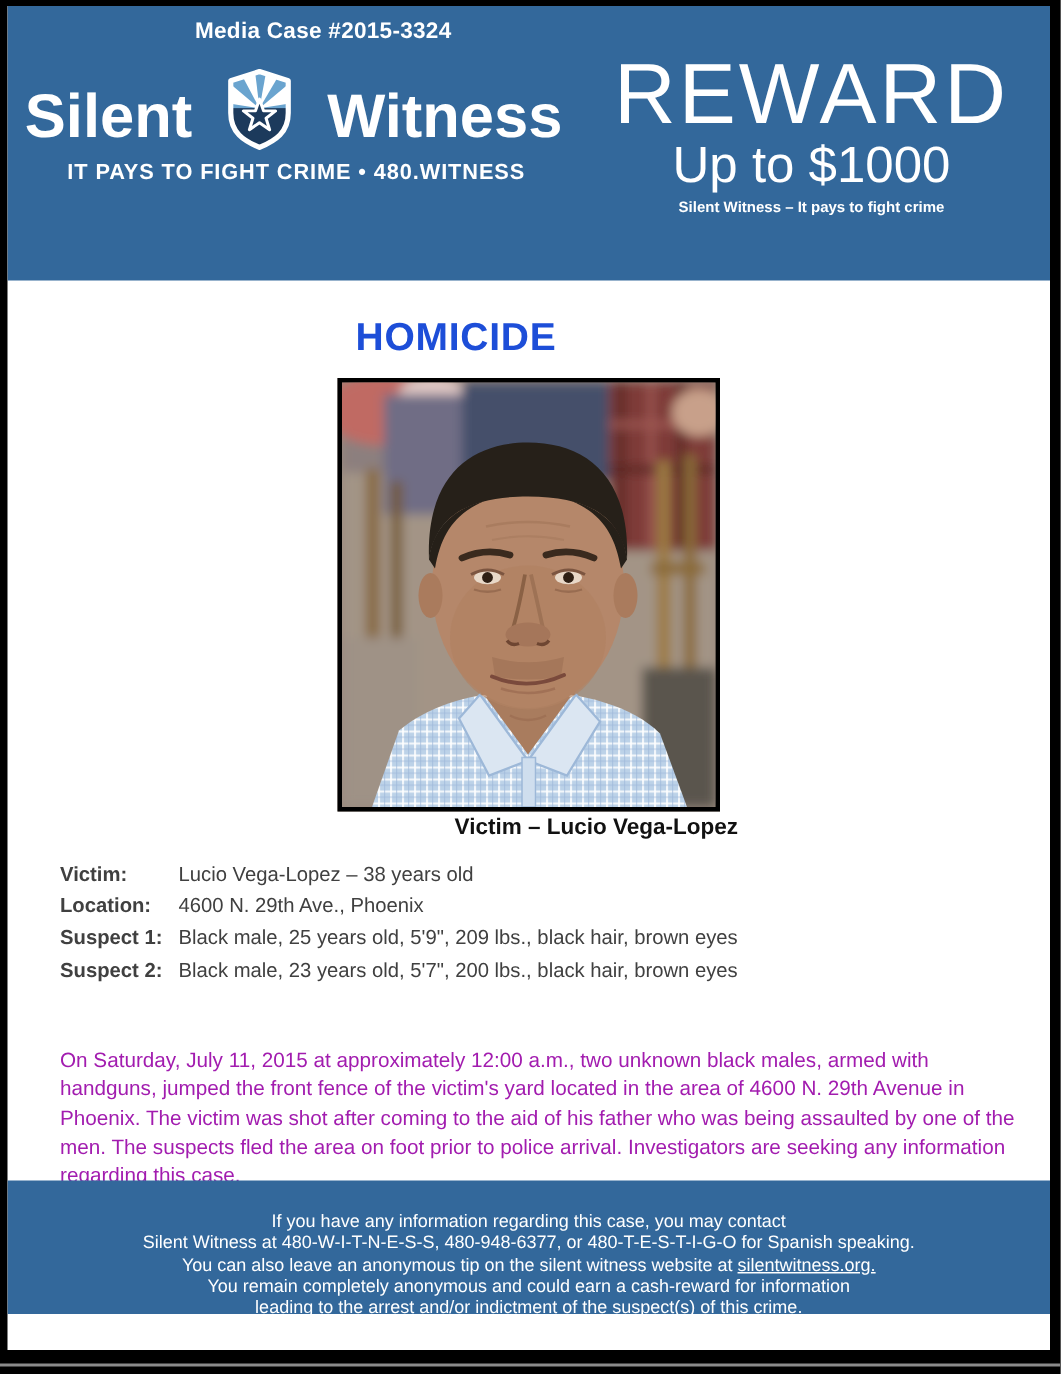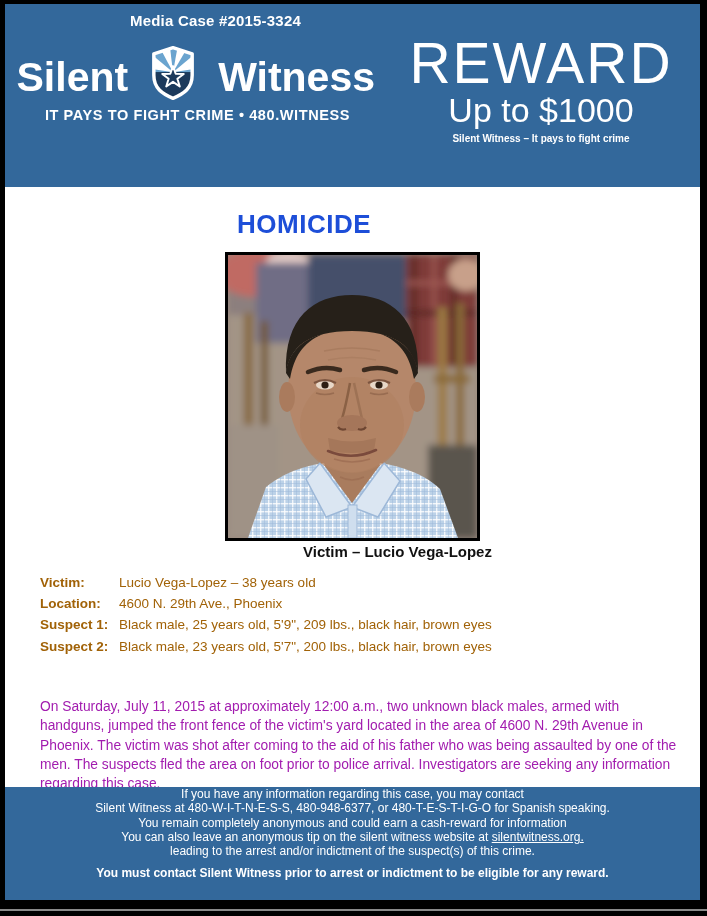--- a/index.html
+++ b/index.html
@@ -53,33 +53,33 @@
     position:absolute; left:220px; top:248px; width:249px; height:283px;
     border:3px solid #000; background:#9a8a7e;
   }
   .photo-frame svg { display:block; }
   .photo-caption {
     position:absolute; left:0; top:539px; width:695px; text-align:center;
     font-size:15px; font-weight:bold; color:#111;margin-left:45px;
   }
   .details {
     position:absolute; left:35px; top:568px; width:640px;
-    font-size:13.5px; color:#a16207;
+    font-size:13.5px; color:#404040;
   }
   .detail-row { line-height:21.2px; white-space:nowrap; }
   .detail-label { display:inline-block; width:79px; font-weight:bold; }
   .narrative {
     position:absolute; left:35px; top:693px; width:638px;
     font-size:13.8px; line-height:19.3px; color:#a21caf; text-align:left;
   }
   
   .footer-band {
-    position:absolute; left:0; top:783px; width:695px; height:113px;
+    position:absolute; left:0; top:783px; width:695px; height:89px;
     background:#33689B; color:#fff; text-align:center;
-    padding-top:0; box-sizing:border-box;
+    padding-top:20px; box-sizing:border-box;
   }
   .footer-line { font-size:12px; line-height:14.3px; }
   .footer-link { text-decoration:underline; color:#fff; cursor:pointer; }
   .footer-bold {
     margin-top:6px; font-size:12px; font-weight:bold; line-height:18px;
     white-space:nowrap;
   }
 </style>
 </head>
 <body>
@@ -226,23 +226,23 @@
       <div class="detail-row">
         <span class="detail-label">Suspect 2:</span><span class="detail-value">Black male, 23 years old, 5'7", 200 lbs., black hair, brown eyes</span>
       </div>
     </div>
 
     <div class="narrative">On Saturday, July 11, 2015 at approximately 12:00 a.m., two unknown black males, armed with handguns, jumped the front fence of the victim's yard located in the area of 4600 N. 29th Avenue in Phoenix. The victim was shot after coming to the aid of his father who was being assaulted by one of the men. The suspects fled the area on foot prior to police arrival. Investigators are seeking any information regarding this case.</div>
 
     <div class="footer-band">
       <div class="footer-line">If you have any information regarding this case, you may contact</div>
       <div class="footer-line">Silent Witness at 480-W-I-T-N-E-S-S, 480-948-6377, or 480-T-E-S-T-I-G-O for Spanish speaking.</div>
-      <div class="footer-line">You remain completely anonymous and could earn a cash-reward for information</div>
       <div class="footer-line">
         <span>You can also leave an anonymous tip on the silent witness website at </span><span class="footer-link">silentwitness.org.</span>
       </div>
+      <div class="footer-line">You remain completely anonymous and could earn a cash-reward for information</div>
       <div class="footer-line">leading to the arrest and/or indictment of the suspect(s) of this crime.</div>
       <div class="footer-bold">You must contact Silent Witness prior to arrest or indictment to be eligible for any reward.</div>
     </div>
 
   </div>
   <div class="bottom-frame-line"></div>
 </div>
 
 </body></html>

